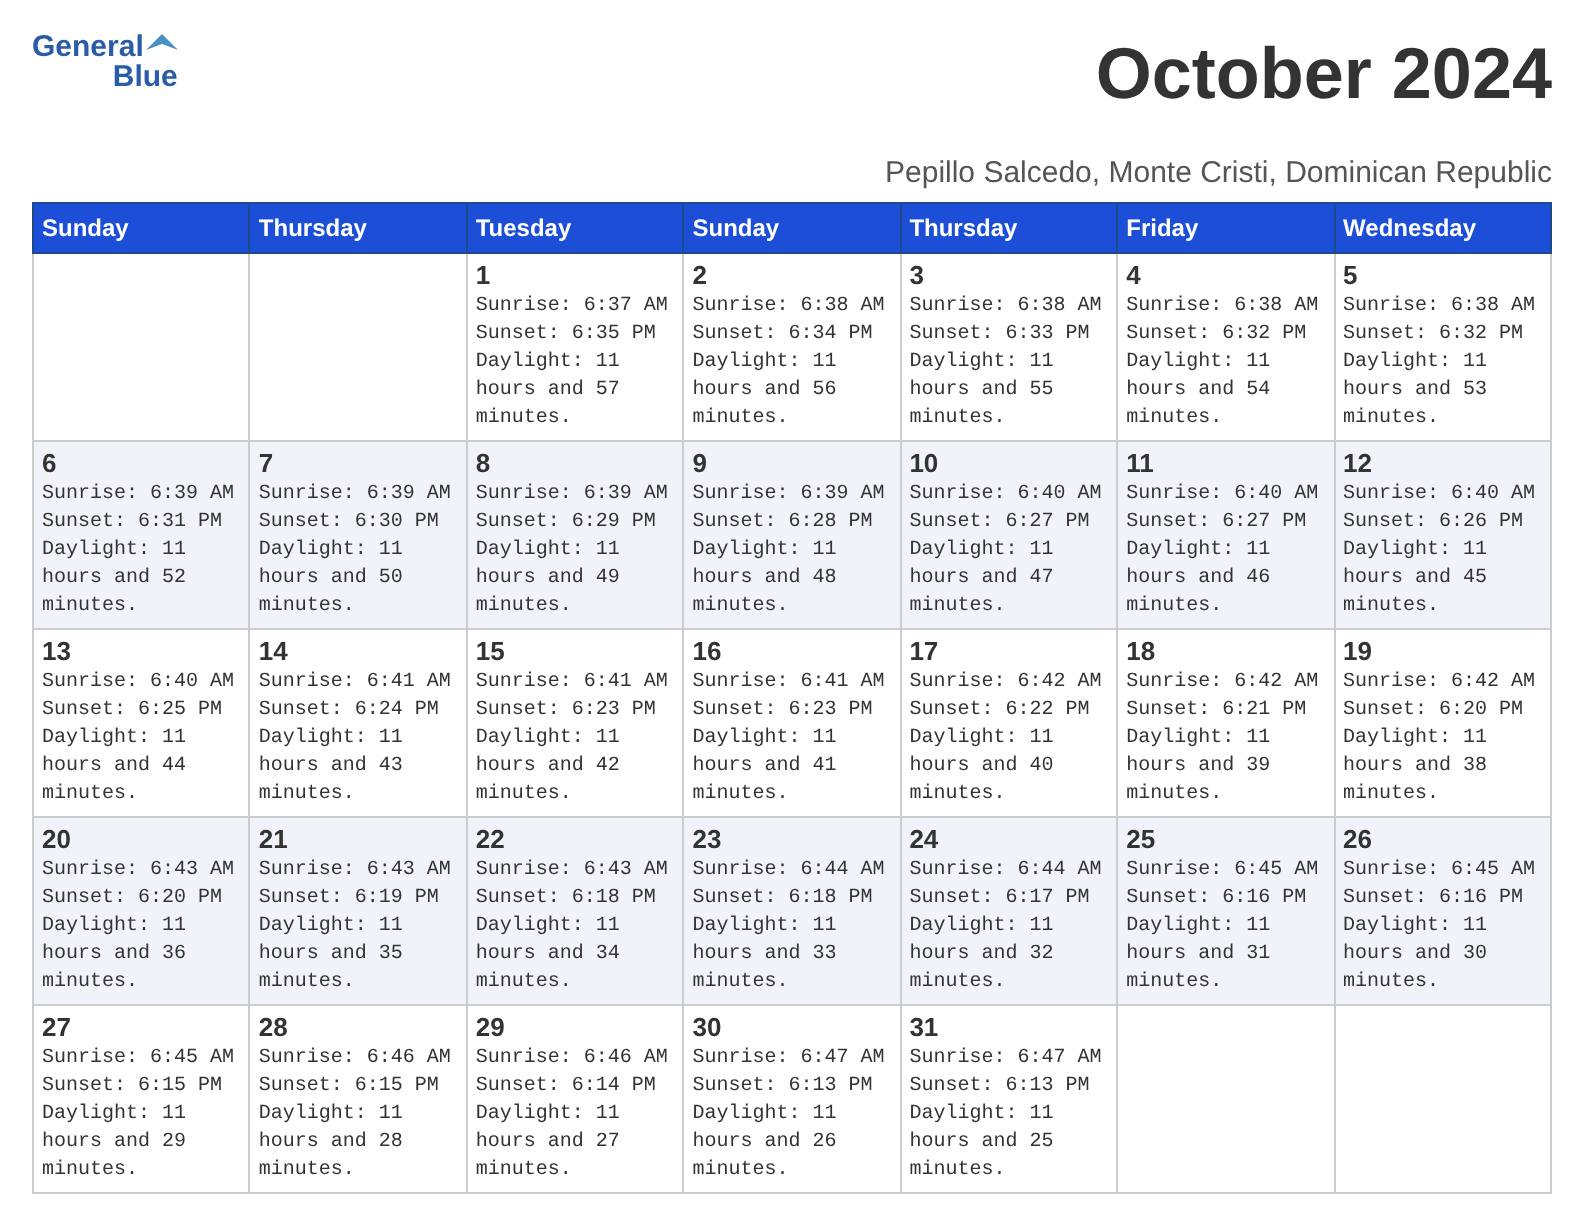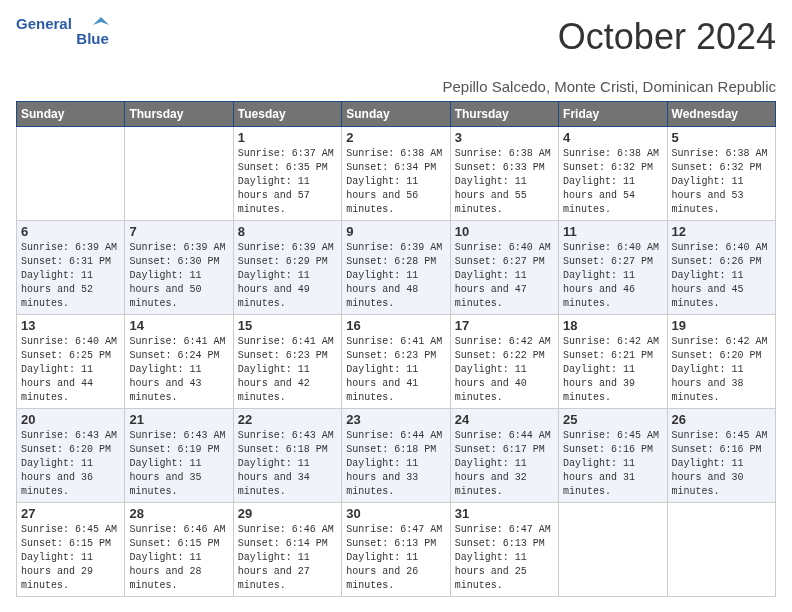--- a/index.html
+++ b/index.html
@@ -20,43 +20,42 @@
       display: flex;
       flex-direction: column;
       font-size: 13px;
       font-weight: bold;
       color: #2a5ca8;
       line-height: 1.1;
     }
     .logo-wrapper {
       display: flex;
       align-items: center;
-      gap: 20px;
     }
     .title-section {
       text-align: right;
     }
     .month-title {
       font-size: 36px;
-      font-weight: normal;
+      font-weight: bold;
       color: #333;
     }
     .location-title {
       font-size: 15px;
       color: #555;
       margin-top: 20px;
     }
     .calendar {
       width: 100%;
       border-collapse: collapse;
       margin-top: 6px;
       font-size: 11px;
     }
     .calendar th {
-      background: #737373;
+      background: #1d4ed8;
       color: #fff;
       padding: 5px 4px;
       text-align: left;
       font-size: 12px;
       border: 1px solid #1e4a8a;
     }
     .calendar td {
       border: 1px solid #ccc;
       vertical-align: top;
       padding: 3px 4px;

